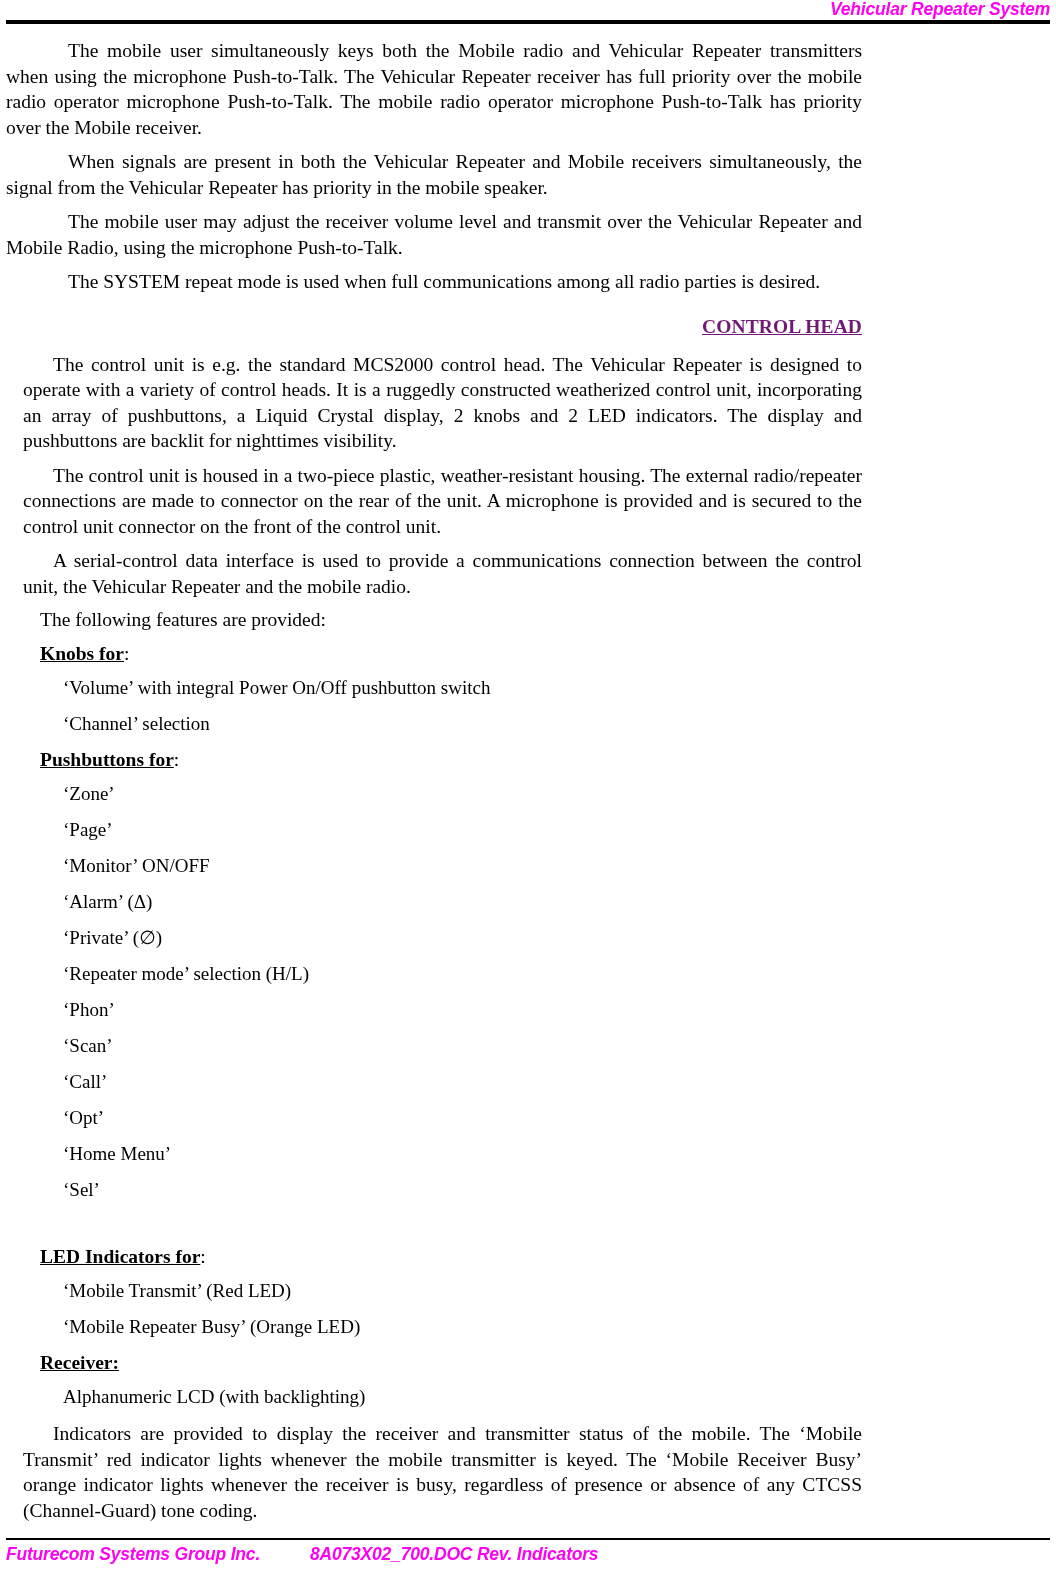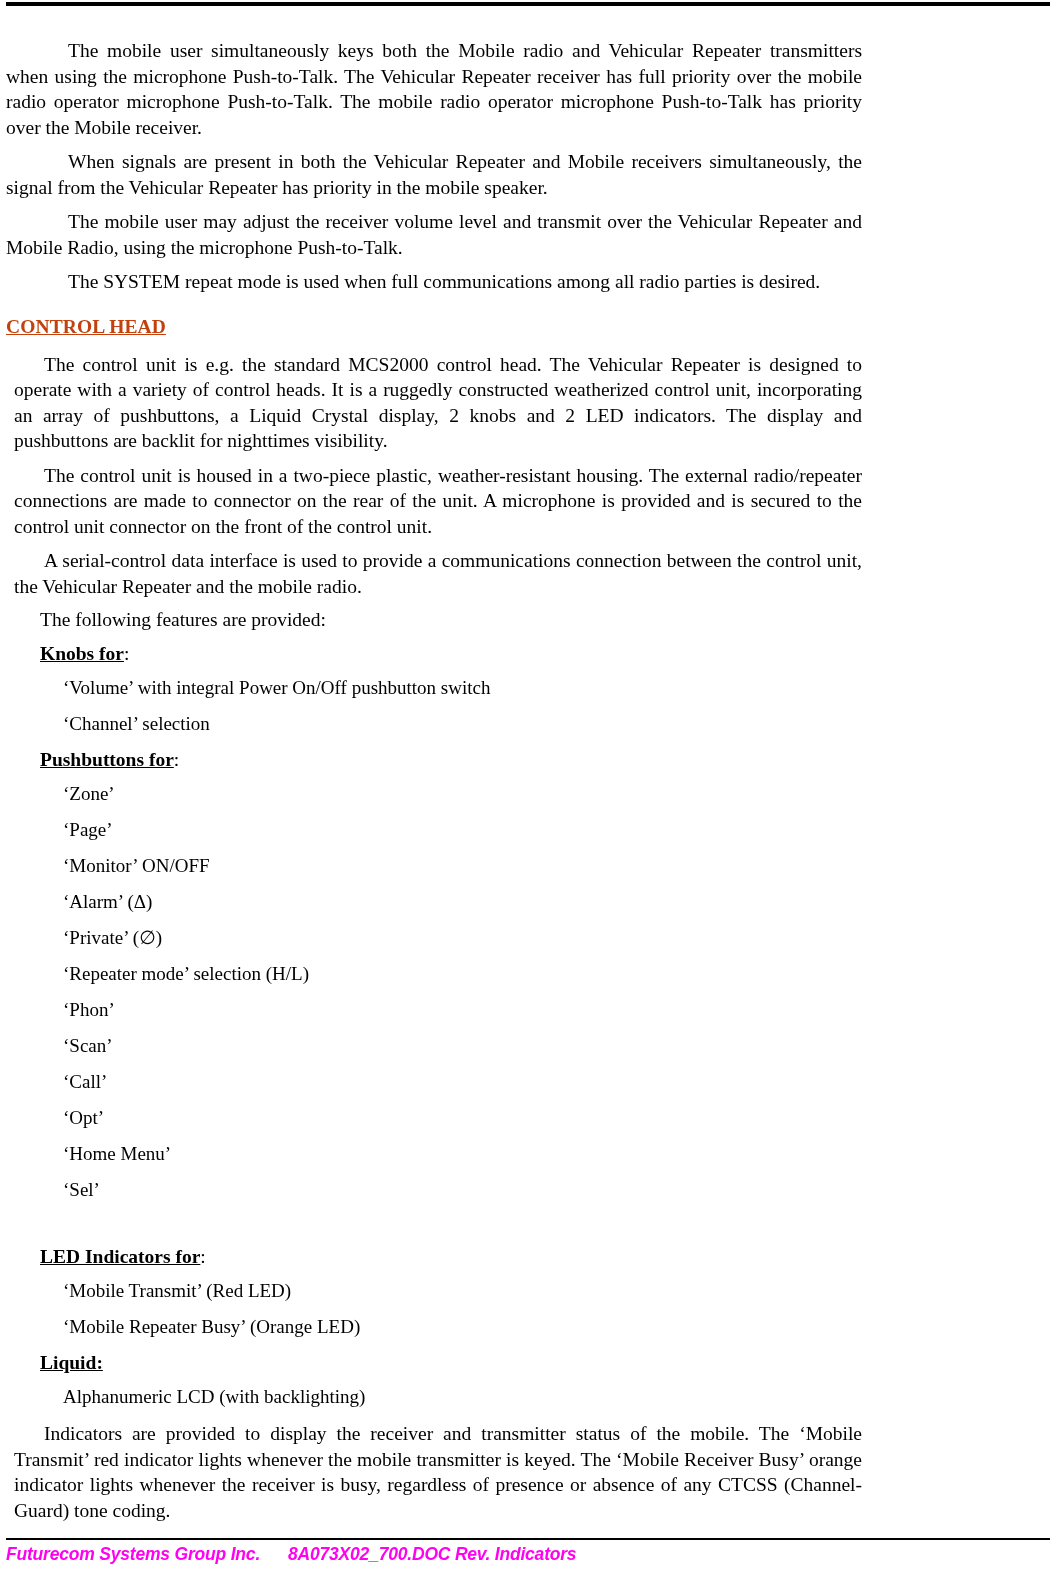--- a/index.html
+++ b/index.html
@@ -65,27 +65,28 @@
   }
   p.body-para.tight {
     margin-bottom: 12px;
   }
 
   h2.section-heading {
     margin: 20px 0 13px 0;
     font-size: 19.5px;
     line-height: 24px;
     font-weight: bold;
-    color: #c2410c;
+    color: #701a75;
     text-decoration: underline;
     letter-spacing: 0.1px;
+    text-align: right;
   }
 
   p.lead-para {
-    margin: 0 0 9px 8px;
+    margin: 0 0 9px 17px;
     font-size: 19.5px;
     line-height: 25.5px;
     text-align: justify;
     text-indent: 30px;
   }
 
   p.feature-line {
     margin: 0 0 10px 0;
     font-size: 19.5px;
     line-height: 24px;
@@ -132,31 +133,33 @@
     display: flex;
     align-items: center;
     font-family: "Liberation Sans", "DejaVu Sans", sans-serif;
     font-weight: bold;
     font-style: italic;
     font-size: 17.5px;
     line-height: 21px;
     letter-spacing: -0.2px;
     color: #FF00F0;
     white-space: nowrap;
+    gap: 22px;
   }
   .footer-left { flex: 0 0 auto; }
   .footer-center { flex: 0 0 auto; margin-left: 28px; }
   .footer-right { flex: 1 1 auto; text-align: right; }
 </style>
 </head>
 <body>
 
 <div class="page">
 
   <div class="page-header">
+    <div class="header-title">Vehicular Repeater System</div>
     <div class="header-rule"></div>
   </div>
 
   <div class="content">
 
     <p class="body-para">The mobile user simultaneously keys both the Mobile radio and Vehicular Repeater transmitters when using the microphone Push-to-Talk. The Vehicular Repeater receiver has full priority over the mobile radio operator microphone Push-to-Talk. The mobile radio operator microphone Push-to-Talk has priority over the Mobile receiver.</p>
     <p class="body-para">When signals are present in both the Vehicular Repeater and Mobile receivers simultaneously, the signal from the Vehicular Repeater has priority in the mobile speaker.</p>
     <p class="body-para">The mobile user may adjust the receiver volume level and transmit over the Vehicular Repeater and Mobile Radio, using the microphone Push-to-Talk.</p>
     <p class="body-para tight">The SYSTEM repeat mode is used when full communications among all radio parties is desired.</p>
 
@@ -185,21 +188,21 @@
     <p class="sub-item">‘Opt’</p>
     <p class="sub-item">‘Home Menu’</p>
     <p class="sub-item">‘Sel’</p>
 
     <div class="blank-line"></div>
 
     <p class="group-label"><span class="u">LED Indicators for</span><span>:</span></p>
     <p class="sub-item">‘Mobile Transmit’ (Red LED)</p>
     <p class="sub-item">‘Mobile Repeater Busy’ (Orange LED)</p>
 
-    <p class="group-label"><span class="u">Liquid:</span><span></span></p>
+    <p class="group-label"><span class="u">Receiver:</span><span></span></p>
     <p class="sub-item">Alphanumeric LCD (with backlighting)</p>
 
     <p class="lead-para">Indicators are provided to display the receiver and transmitter status of the mobile. The ‘Mobile Transmit’ red indicator lights whenever the mobile transmitter is keyed. The ‘Mobile Receiver Busy’ orange indicator lights whenever the receiver is busy, regardless of presence or absence of any CTCSS (Channel-Guard) tone coding.</p>
 
   </div>
 
   <div class="page-footer">
     <div class="footer-rule"></div>
     <div class="footer-row">
       <span class="footer-left">Futurecom Systems Group Inc.</span>

